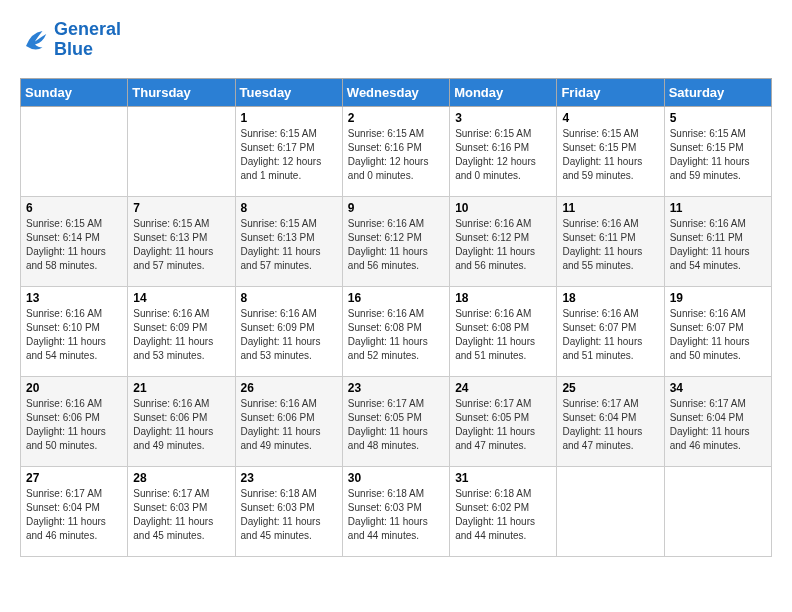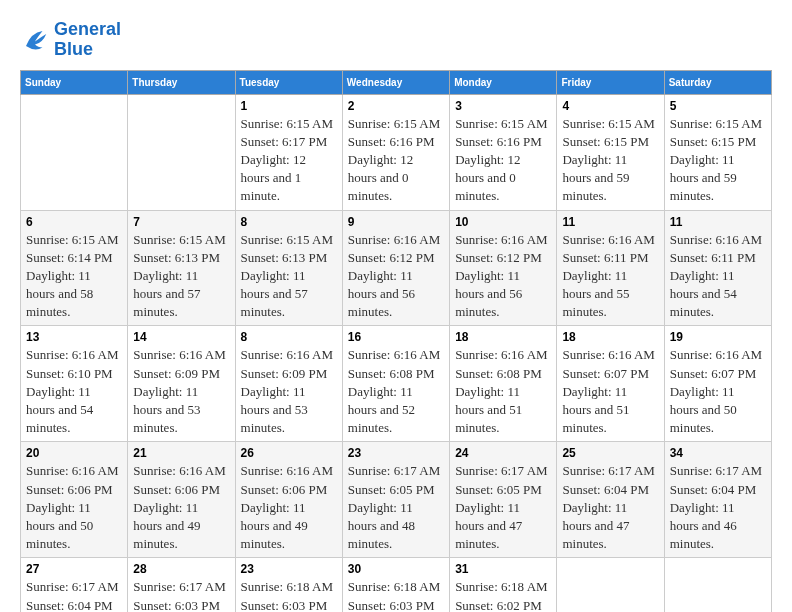--- a/index.html
+++ b/index.html
@@ -7,21 +7,21 @@
       font-family: Arial, sans-serif;
       background: #fff;
       width: 792px;
       min-height: 612px;
       padding: 20px;
     }
     .header {
       display: flex;
       justify-content: space-between;
       align-items: flex-start;
-      margin-bottom: 10px;
+      margin-bottom: 18px;
     }
     .logo {
       display: flex;
       align-items: center;
       gap: 4px;
     }
     .logo-text {
       font-size: 18px;
       font-weight: bold;
       color: #333;
@@ -49,21 +49,21 @@
     .calendar {
       width: 100%;
       border-collapse: collapse;
       font-size: 11px;
     }
     .calendar th {
       background: #2b7fd4;
       color: #fff;
       padding: 6px 4px;
       text-align: left;
-      font-size: 10px;
+      font-size: 13px;
       font-weight: bold;
       border: 1px solid #aaa;
       margin-left: 32px;
     }
     .calendar td {
       vertical-align: top;
       border: 1px solid #ccc;
       padding: 4px 5px;
       height: 90px;
       width: calc(100% / 7);
@@ -73,22 +73,21 @@
       background: #f5f5f5;
     }
     .day-num {
       font-weight: bold;
       font-size: 12px;
       margin-bottom: 2px;
     }
     .day-info {
       color: #333;
       line-height: 1.4;
-      font-size: 13px;
-      font-family: Liberation Serif, serif;
+      font-size: 10px;
     }
     .empty {
       background: #fff !important;
     }
   </style>
 </head>
 <body>
 
 <div class="header">
   <div class="logo">

